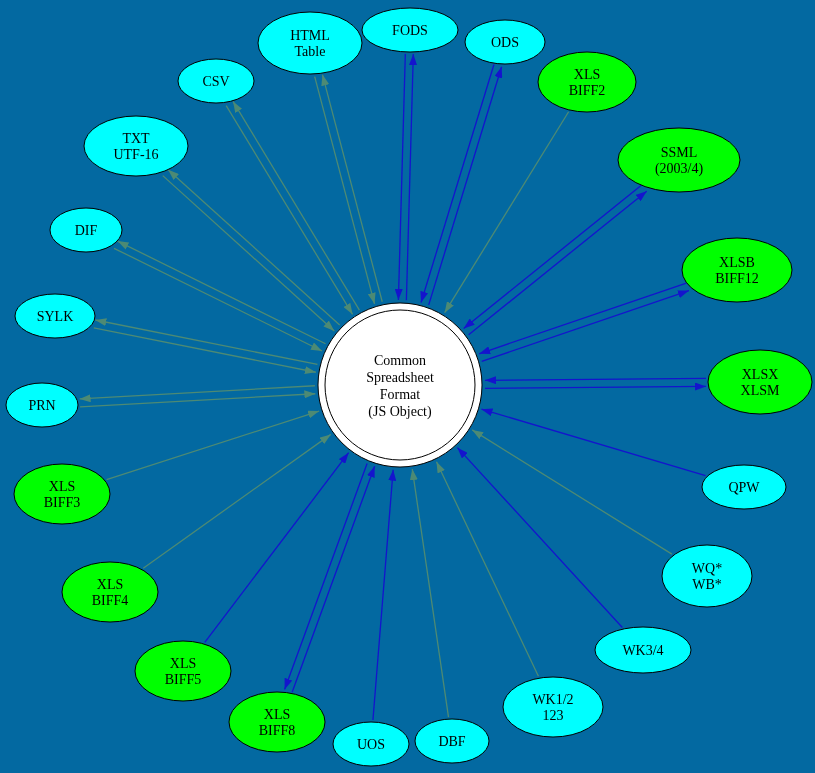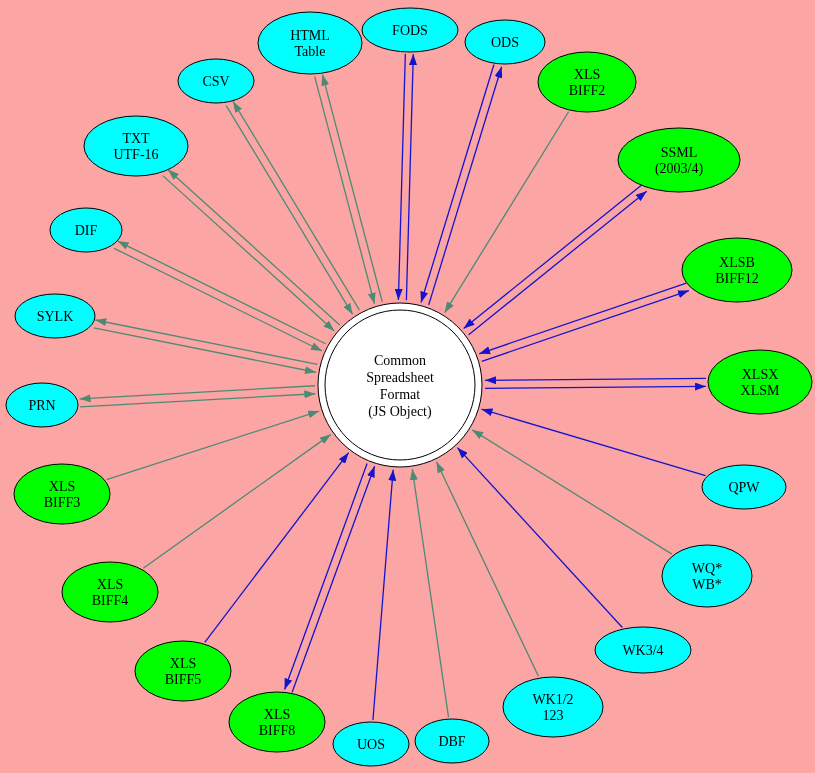--- a/index.html
+++ b/index.html
@@ -4,21 +4,21 @@
 <style>
   html, body {
     margin: 0;
     padding: 0;
     background: #ffffff;
   }
   #canvas {
     position: relative;
     width: 815px;
     height: 773px;
-    background: #fca5a5;
+    background: #0369a1;
     overflow: hidden;
   }
   svg text {
     font-family: "Liberation Serif", "DejaVu Serif", serif;
     fill: #000000;
   }
   .node-label { font-size: 14px; }
   .center-label { font-size: 14px; }
 </style>
 </head>

